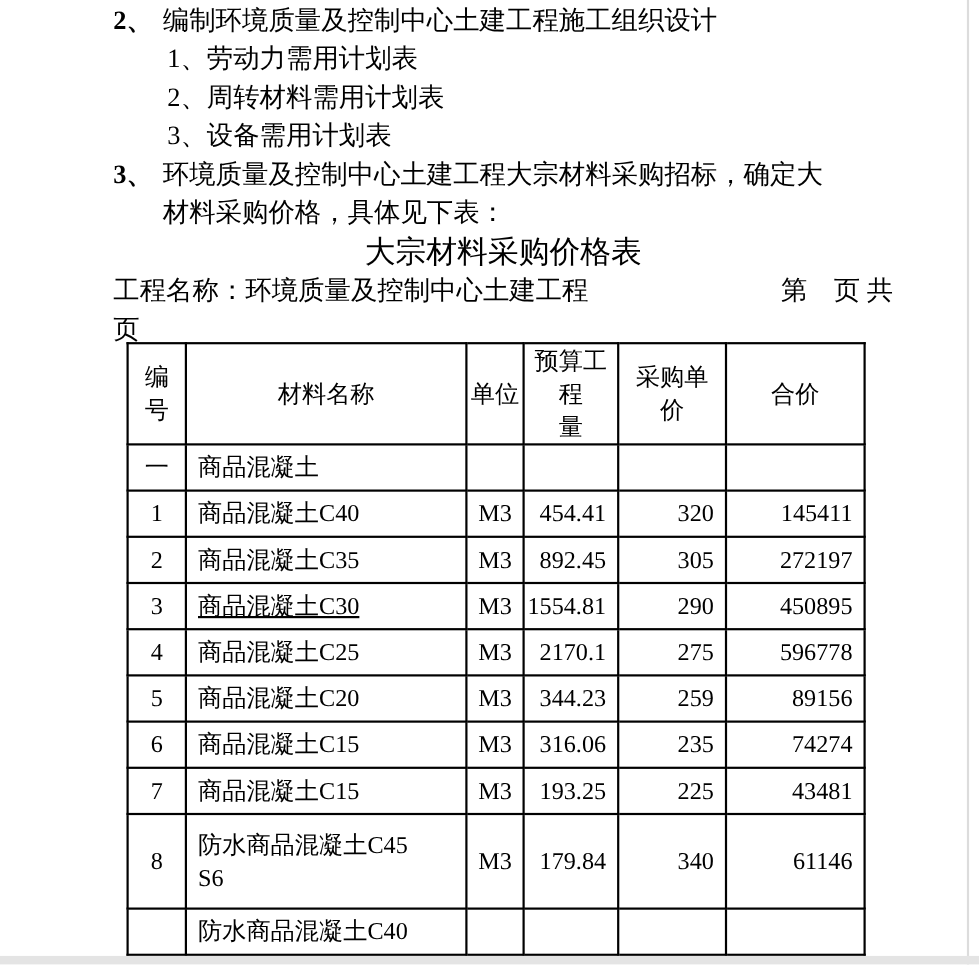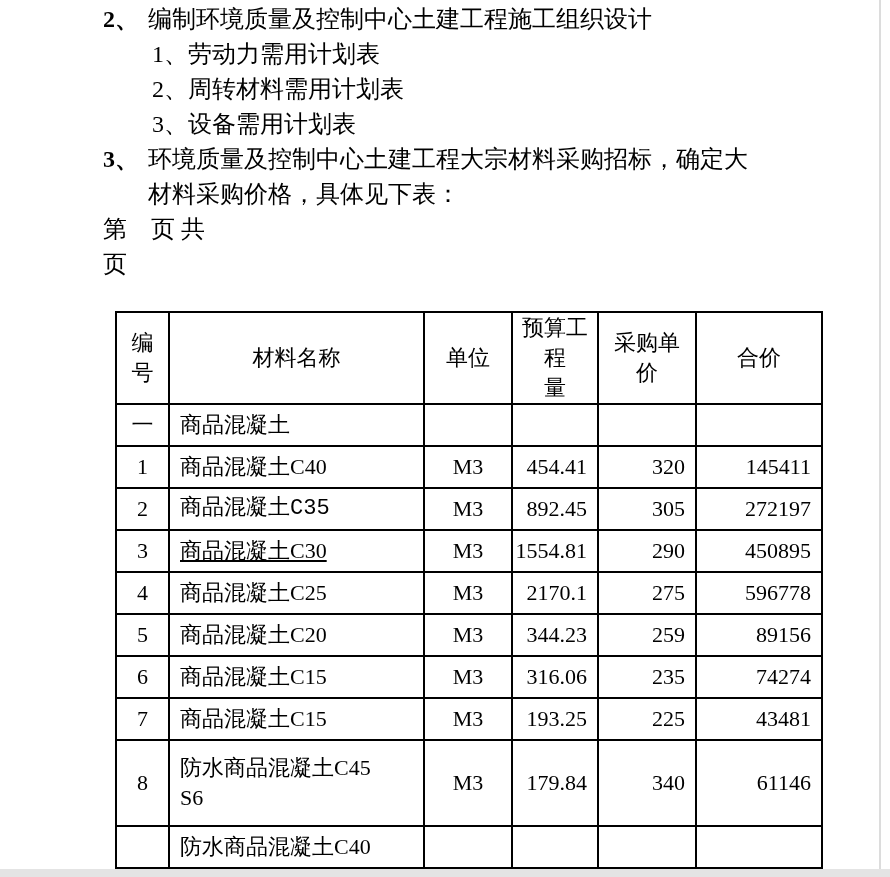--- a/index.html
+++ b/index.html
@@ -50,21 +50,21 @@
     border: 2px solid #000000;
     font-weight: normal;
     line-height: 30px;
     white-space: pre-line;
     vertical-align: middle;
     overflow: hidden;
   }
   .price-table th { height: 75px; text-align: center; }
   .col-no    { width: 53px; }
   .col-name  { width: 255px; }
-  .col-unit  { width: 88px; }
+  .col-unit  { width: 52px; }
   .col-qty   { width: 86px; }
   .col-price { width: 98px; }
   .col-total { width: 126px; }
   tr.section td, tr.data td, tr.partial td { height: 42px; }
   tr.tall td { height: 86px; }
   .price-table .c-no   { text-align: center; }
   .price-table .c-name { text-align: left; padding-left: 10px; padding-right: 8px; }
   .price-table .c-unit { text-align: center; }
   .price-table .c-qty, .price-table .c-price, .price-table .c-total {
     text-align: right; padding-right: 10px;
@@ -97,22 +97,24 @@
     <div class="sub-item">1、劳动力需用计划表</div>
     <div class="sub-item">2、周转材料需用计划表</div>
     <div class="sub-item">3、设备需用计划表</div>
 
     <div class="outline-item">
       <span class="outline-marker">3、</span>
       <span class="outline-text">环境质量及控制中心土建工程大宗材料采购招标，确定大
 材料采购价格，具体见下表：</span>
     </div>
 
+    <div class="table-title">大宗材料采购价格表</div>
 
     <div class="meta-line">
+      <span>工程名称：环境质量及控制中心土建工程</span>
       <span>第　页 共</span>
     </div>
     <div>页</div>
 
   </div>
 
   <table class="price-table">
     <thead>
       <tr>
           <th class="col-no" style="border-color: rgb(0, 0, 0);">编
@@ -138,21 +140,21 @@
         <tr class="data">
           <td class="c-no" style="border-color: rgb(0, 0, 0);">1</td>
           <td class="c-name" style="border-color: rgb(0, 0, 0);">商品混凝土C40</td>
           <td class="c-unit" style="border-color: rgb(0, 0, 0);">M3</td>
           <td class="c-qty" style="border-color: rgb(0, 0, 0);">454.41</td>
           <td class="c-price" style="border-color: rgb(0, 0, 0);">320</td>
           <td class="c-total" style="border-color: rgb(0, 0, 0);">145411</td>
         </tr>
         <tr class="data">
           <td class="c-no" style="border-color: rgb(0, 0, 0);">2</td>
-          <td class="c-name" style="border-color: rgb(0, 0, 0); font-family: Liberation Mono, monospace;">商品混凝土C35</td>
+          <td class="c-name" style="border-color: rgb(0, 0, 0);">商品混凝土C35</td>
           <td class="c-unit" style="border-color: rgb(0, 0, 0);">M3</td>
           <td class="c-qty" style="border-color: rgb(0, 0, 0);">892.45</td>
           <td class="c-price" style="border-color: rgb(0, 0, 0);">305</td>
           <td class="c-total" style="border-color: rgb(0, 0, 0);">272197</td>
         </tr>
         <tr class="data">
           <td class="c-no" style="border-color: rgb(0, 0, 0);">3</td>
           <td class="c-name" style="border-color: rgb(0, 0, 0); text-decoration: underline;">商品混凝土C30</td>
           <td class="c-unit" style="border-color: rgb(0, 0, 0);">M3</td>
           <td class="c-qty" style="border-color: rgb(0, 0, 0);">1554.81</td>

